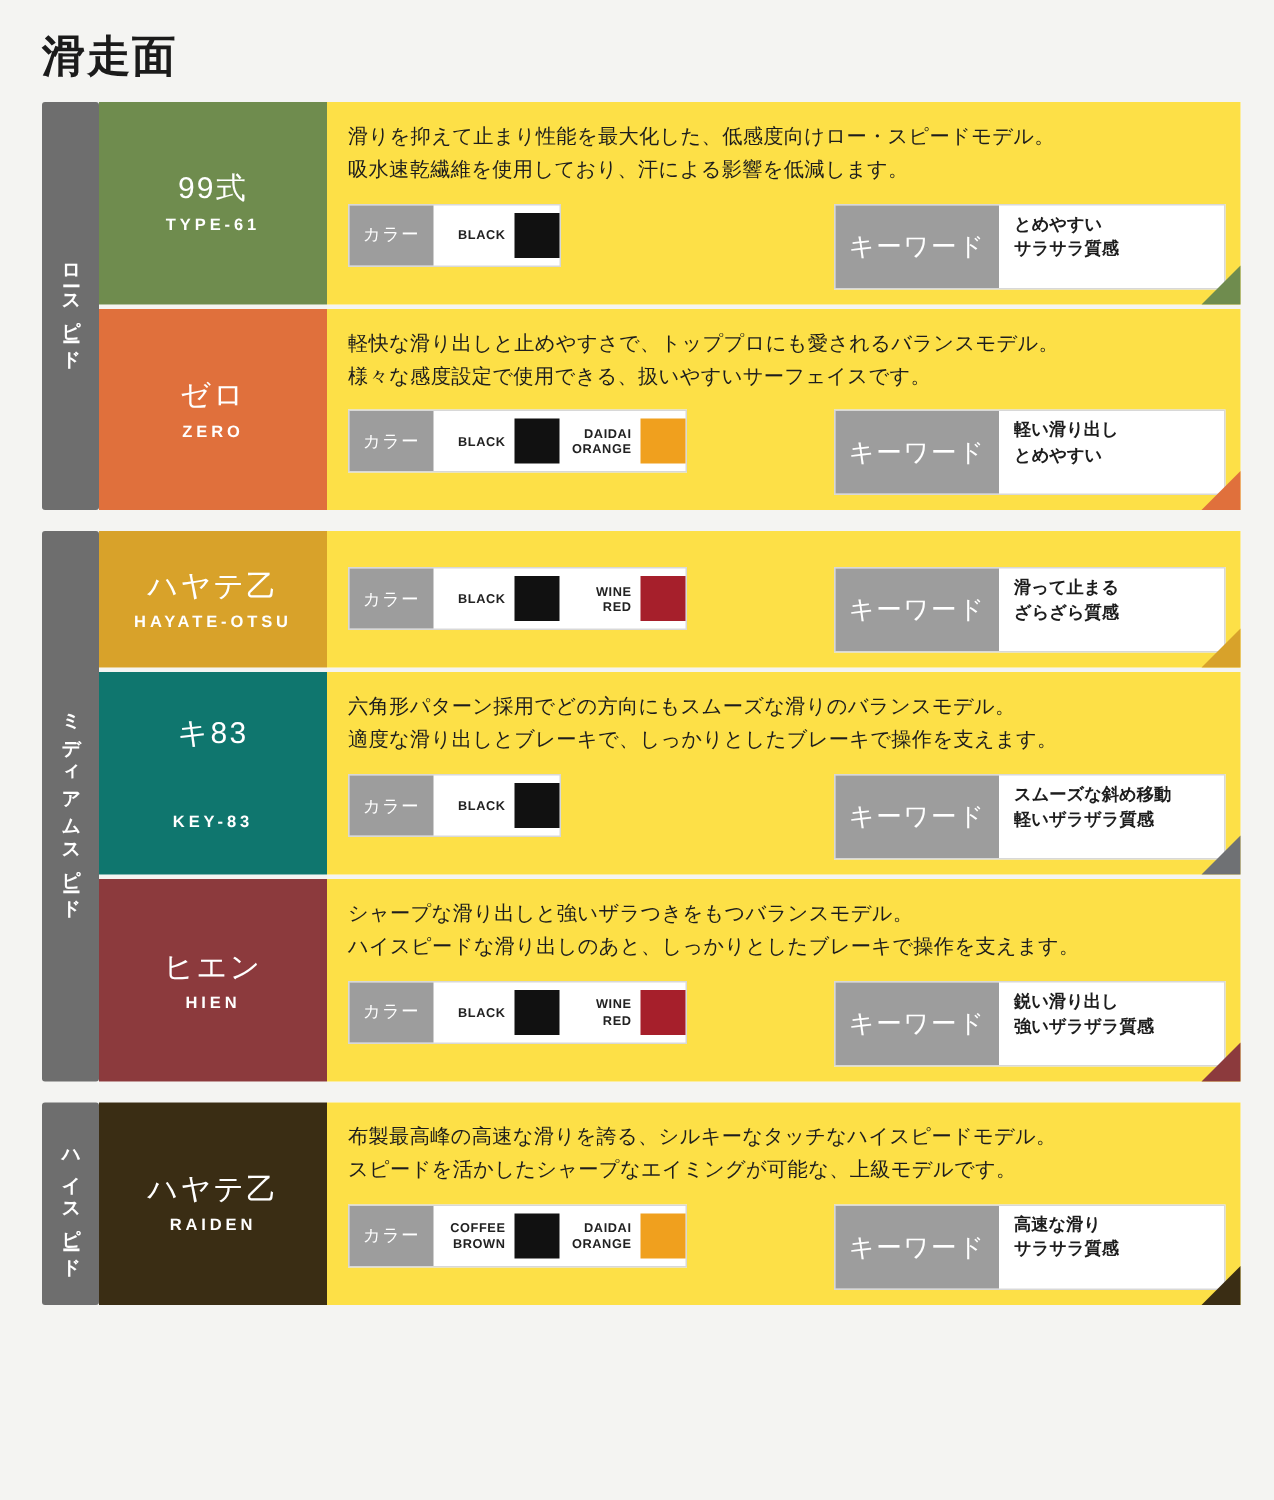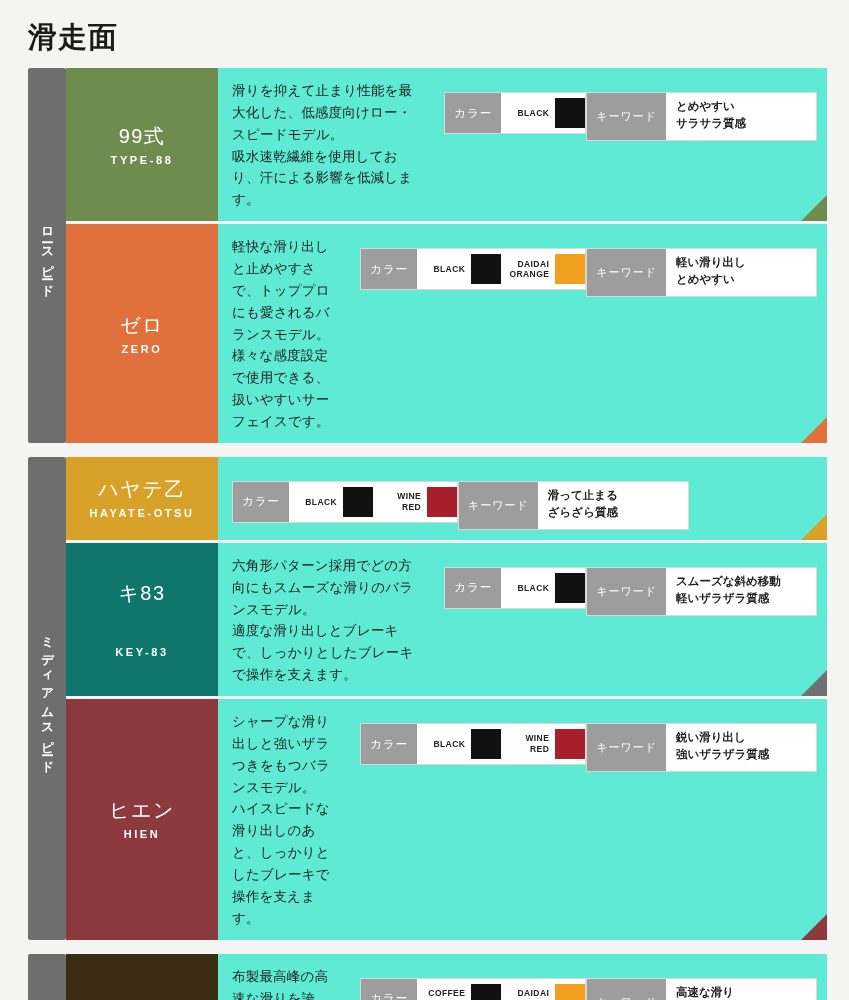--- a/index.html
+++ b/index.html
@@ -82,25 +82,25 @@
   }
   .name-en {
     font-size: 11px;
     letter-spacing: 2.6px;
     font-weight: bold;
     margin-top: 6px;
   }
 
   .info-cell {
     flex: 1 1 auto;
-    background: #5eead4;
+    background: #fde047;
     position: relative;
     padding: 12px 0 10px 14px;
     display: flex;
-    flex-direction: row;
+    flex-direction: column;
     justify-content: flex-start;
   }
   .desc {
     font-size: 13.5px;
     line-height: 1.62;
     color: #1d1d1d;
     letter-spacing: 0.2px;
     padding-right: 24px;
   }
   .attr-row {
@@ -155,21 +155,21 @@
   .kw-block {
     display: flex;
     align-items: stretch;
     border: 1px solid #d8d8d8;
     background: #ffffff;
     margin-right: 10px;
   }
   .kw-head {
     background: #9d9d9d;
     color: #ffffff;
-    font-size: 11px;
+    font-size: 17px;
     letter-spacing: 1px;
     padding: 16px 9px;
     display: flex;
     align-items: center;
     white-space: nowrap;
   }
   .kw-text {
     font-size: 11.5px;
     font-weight: bold;
     line-height: 1.45;
@@ -193,21 +193,21 @@
   <div class="page-title">滑走面</div>
   <div class="groups" id="groups">
       <div class="group">
         <div class="group-label" style="background: rgb(110, 110, 110);">
           <span>ロースピード</span>
         </div>
         <div class="rows">
           <div class="row">
             <div class="name-cell" style="background: rgb(111, 140, 78);">
               <div class="name-ja">99式</div>
-              <div class="name-en">TYPE-88</div>
+              <div class="name-en">TYPE-61</div>
             </div>
             <div class="info-cell">
               <div class="desc" style="white-space: pre-line;">滑りを抑えて止まり性能を最大化した、低感度向けロー・スピードモデル。
 吸水速乾繊維を使用しており、汗による影響を低減します。</div>
               <div class="attr-row">
                 <div class="attr-block">
                   <div class="attr-head">カラー</div>
                   <div class="color-items">
                     <div class="color-item">
                       <div class="color-name">BLACK</div>

